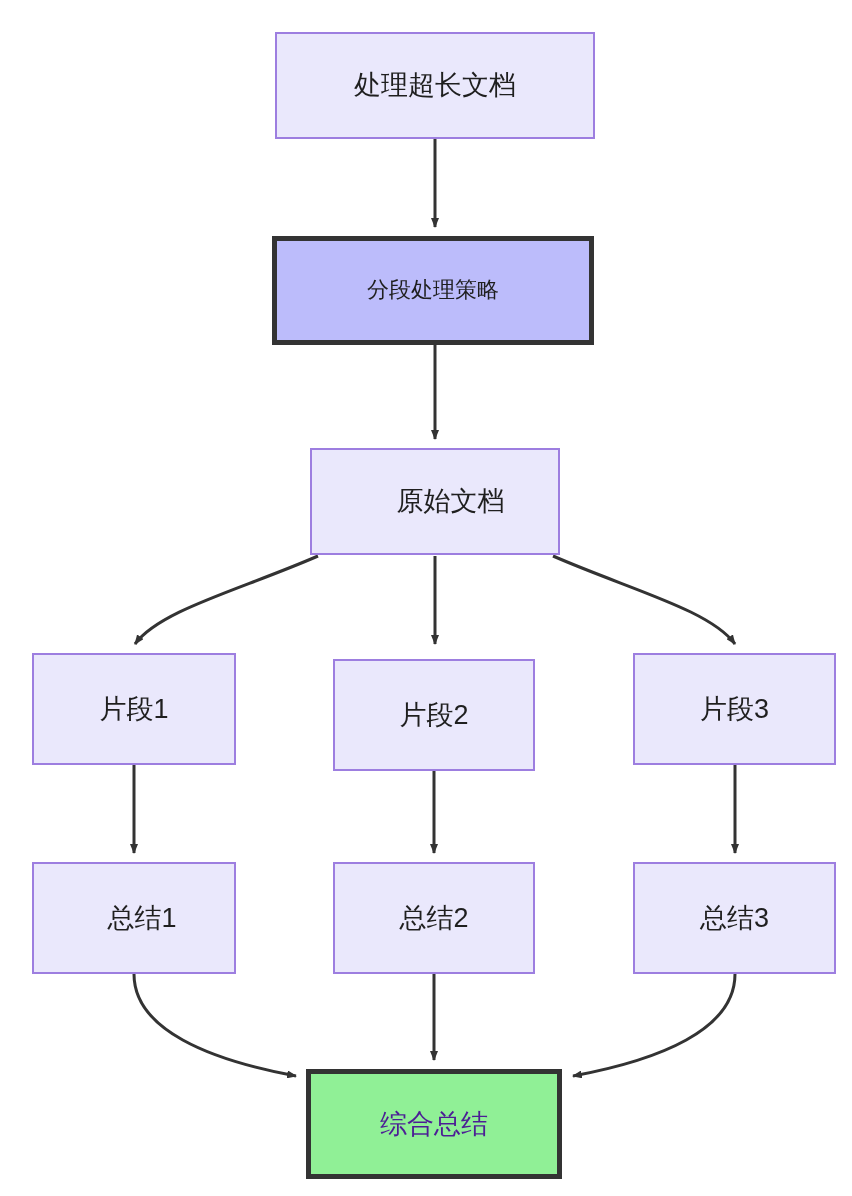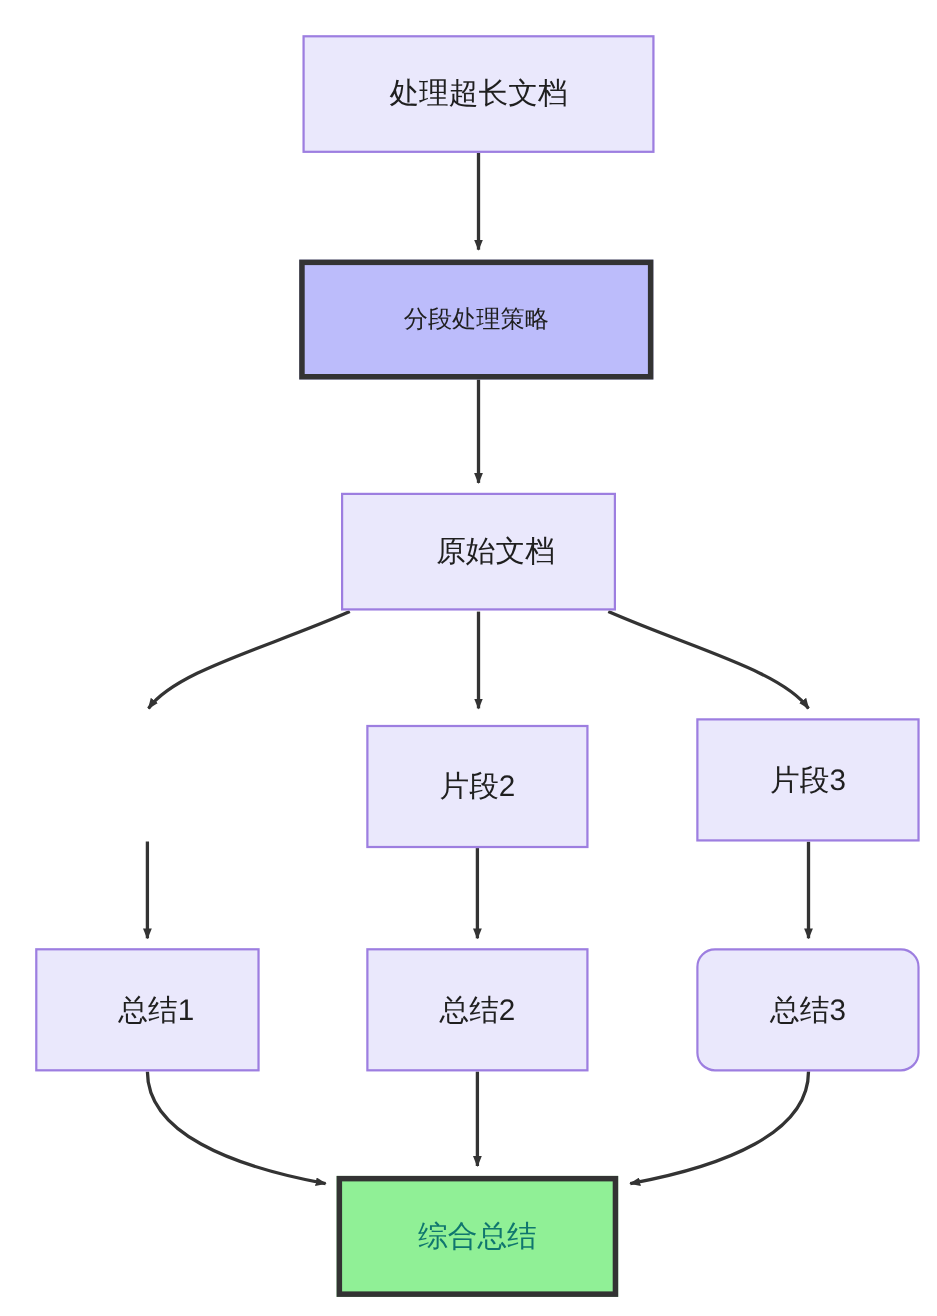--- a/index.html
+++ b/index.html
@@ -53,21 +53,21 @@
   .node.style-strong {
     background: #bcbcfb;
     border: 5px solid #333333;
     color: #1f1f1f;
     font-size: 22px;
   }
   
   .node.style-green {
     background: #90f096;
     border: 5px solid #333333;
-    color: #0f766e;
+    color: #4c1d95;
     font-size: 27px;
   }
 </style>
 </head>
 <body>
 
 <div id="diagram">
 
   <svg id="edges" viewBox="0 0 852 1196" width="852" height="1196" xmlns="http://www.w3.org/2000/svg">
     <defs>
@@ -104,38 +104,41 @@
   </div>
 
   <div class="node style-strong" style="left:272px; top:236px; width:322px; height:109px;">
     <span class="node-label">分段处理策略</span>
   </div>
 
   <div class="node style-light" style="left:310px; top:448px; width:250px; height:107px;padding-left:31px;">
     <span class="node-label">原始文档</span>
   </div>
 
+  <div class="node style-light" style="left:32px; top:653px; width:204px; height:112px;">
+    <span class="node-label">片段1</span>
+  </div>
 
   <div class="node style-light" style="left:333px; top:659px; width:202px; height:112px;">
     <span class="node-label">片段2</span>
   </div>
 
   <div class="node style-light" style="left:633px; top:653px; width:203px; height:112px;">
     <span class="node-label">片段3</span>
   </div>
 
   <div class="node style-light" style="left:32px; top:862px; width:204px; height:112px;padding-left:16px;">
     <span class="node-label">总结1</span>
   </div>
 
   <div class="node style-light" style="left:333px; top:862px; width:202px; height:112px;">
     <span class="node-label">总结2</span>
   </div>
 
-  <div class="node style-light" style="left:633px; top:862px; width:203px; height:112px;border-radius:17px;">
+  <div class="node style-light" style="left:633px; top:862px; width:203px; height:112px;">
     <span class="node-label">总结3</span>
   </div>
 
   <div class="node style-green" style="left:306px; top:1069px; width:256px; height:110px;">
     <span class="node-label">综合总结</span>
   </div>
 
 </div>
 
 </body></html>

